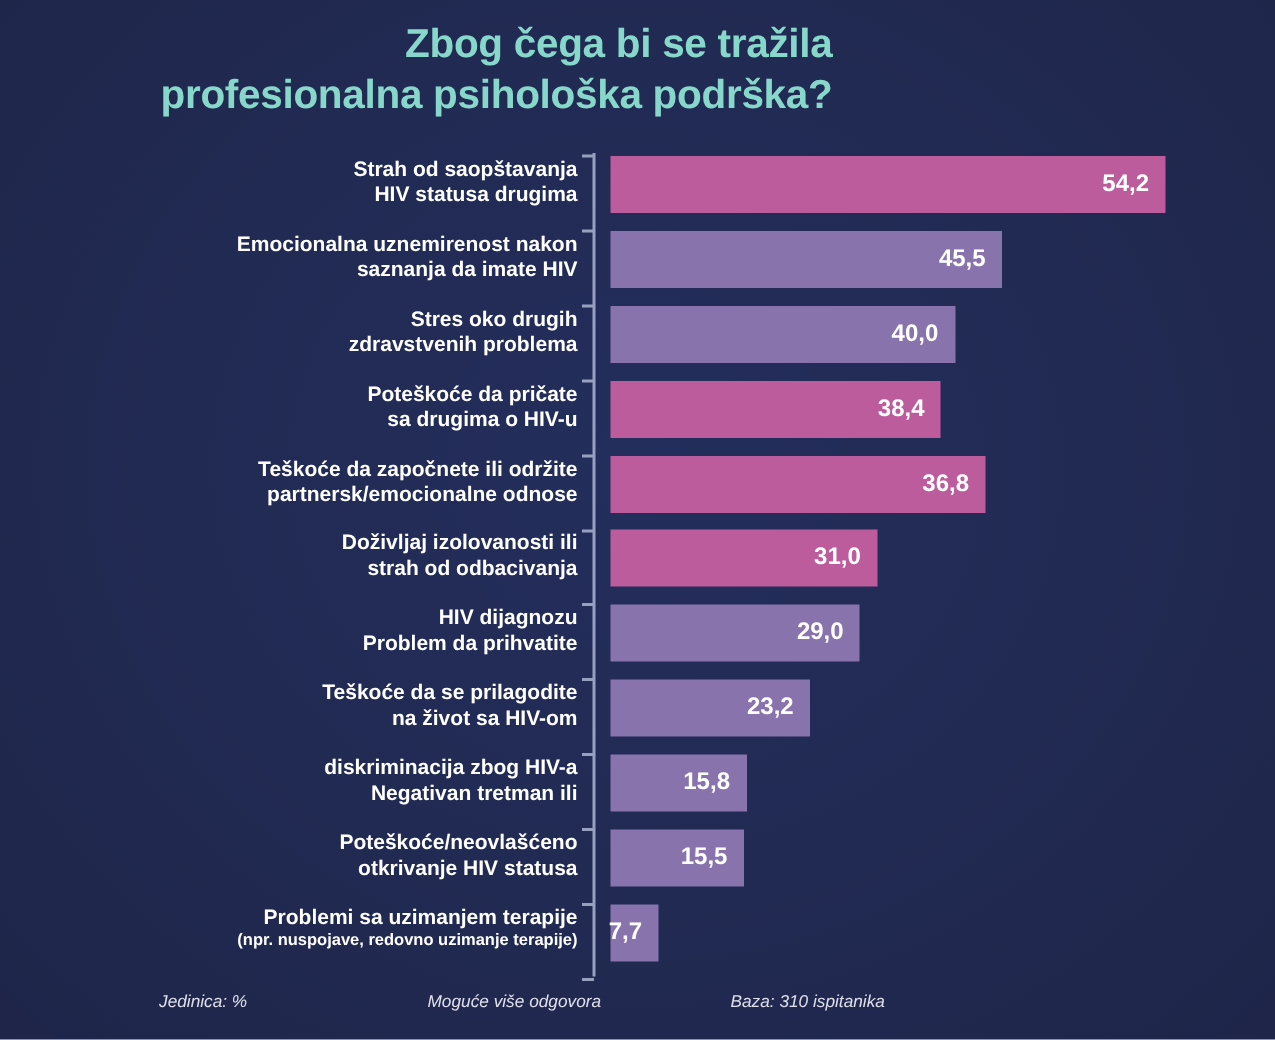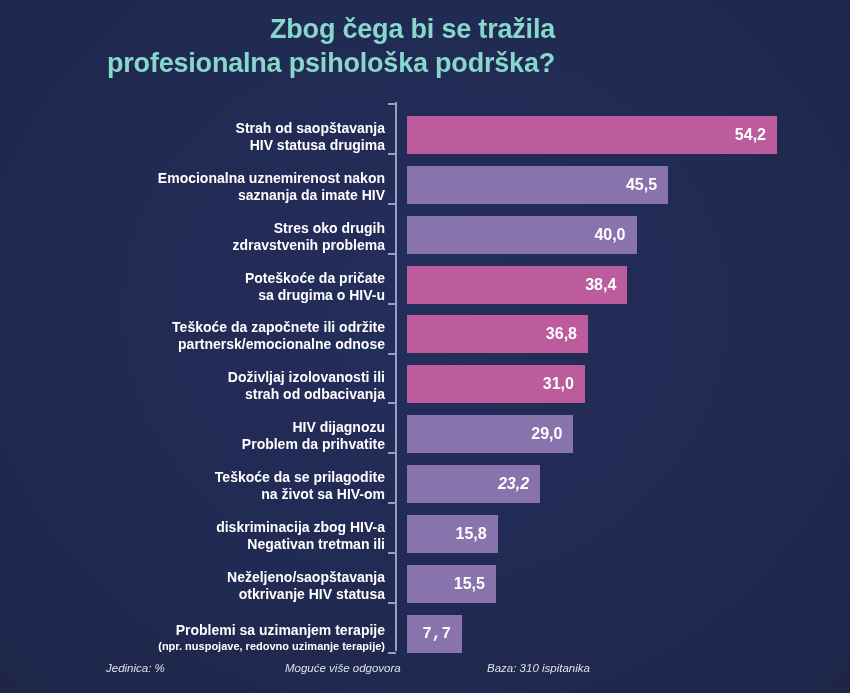--- a/index.html
+++ b/index.html
@@ -44,21 +44,21 @@
   }
 
   .rows {
     position: absolute;
     left: 0;
     top: 104px;
     width: 850px;
   }
   .row {
     display: flex;
-    align-items: flex-end;
+    align-items: flex-start;
     height: 49.9px;
     width: 850px;
   }
   .row-label {
     width: 385px;
     text-align: right;
     color: #ffffff;
     font-weight: bold;
     font-size: 14px;
     line-height: 17px;
@@ -173,21 +173,21 @@
       </div>
     </div>
 
     <div class="row">
       <div class="row-label">
         <span class="label-line">Teškoće da započnete ili održite</span>
         <span class="label-line">partnersk/emocionalne odnose</span>
 
       </div>
       <div class="axis-gutter"></div>
-      <div class="bar" style="width: 181px; background: rgb(188, 92, 157);">
+      <div class="bar" style="width: 250px; background: rgb(188, 92, 157);">
         <span class="bar-value">36,8</span>
       </div>
     </div>
 
     <div class="row">
       <div class="row-label">
         <span class="label-line">Doživljaj izolovanosti ili</span>
         <span class="label-line">strah od odbacivanja</span>
 
       </div>
@@ -209,57 +209,57 @@
       </div>
     </div>
 
     <div class="row">
       <div class="row-label">
         <span class="label-line">Teškoće da se prilagodite</span>
         <span class="label-line">na život sa HIV-om</span>
 
       </div>
       <div class="axis-gutter"></div>
-      <div class="bar" style="width: 133.122px; background: rgb(136, 115, 173); font-style: italic;">
+      <div class="bar" style="width: 133.122px; background: rgb(136, 115, 173);">
         <span class="bar-value">23,2</span>
       </div>
     </div>
 
     <div class="row">
       <div class="row-label">
         <span class="label-line">diskriminacija zbog HIV-a</span>
         <span class="label-line">Negativan tretman ili</span>
 
       </div>
       <div class="axis-gutter"></div>
       <div class="bar" style="width: 90.6605px; background: rgb(136, 115, 173);">
         <span class="bar-value">15,8</span>
       </div>
     </div>
 
     <div class="row">
       <div class="row-label">
-        <span class="label-line">Neželjeno/saopštavanja</span>
+        <span class="label-line">Poteškoće/neovlašćeno</span>
         <span class="label-line">otkrivanje HIV statusa</span>
 
       </div>
       <div class="axis-gutter"></div>
       <div class="bar" style="width: 88.9391px; background: rgb(136, 115, 173);">
         <span class="bar-value">15,5</span>
       </div>
     </div>
 
     <div class="row">
       <div class="row-label">
         <span class="label-line">Problemi sa uzimanjem terapije</span>
 
         <span class="label-note">(npr. nuspojave, redovno uzimanje terapije)</span>
       </div>
       <div class="axis-gutter"></div>
-      <div class="bar" style="width: 55px; background: rgb(136, 115, 173); font-family: Liberation Mono, monospace;">
+      <div class="bar" style="width: 32px; background: rgb(136, 115, 173);">
         <span class="bar-value">7,7</span>
       </div>
     </div>
   </div>
 
   <div class="footer-item footer-left">Jedinica: %</div>
   <div class="footer-item footer-center">Moguće više odgovora</div>
   <div class="footer-item footer-right">Baza: 310 ispitanika</div>
 
 </div>

